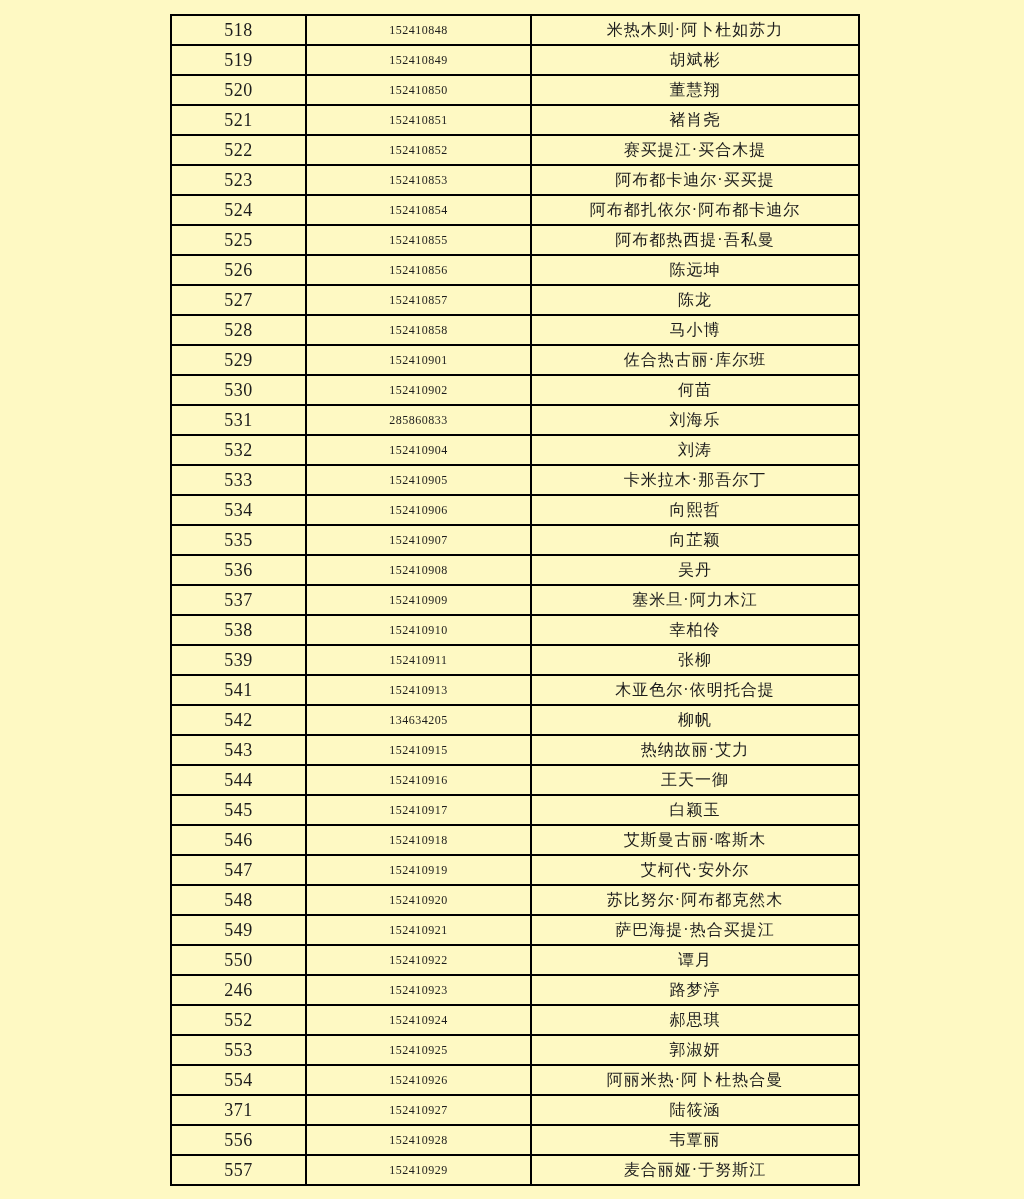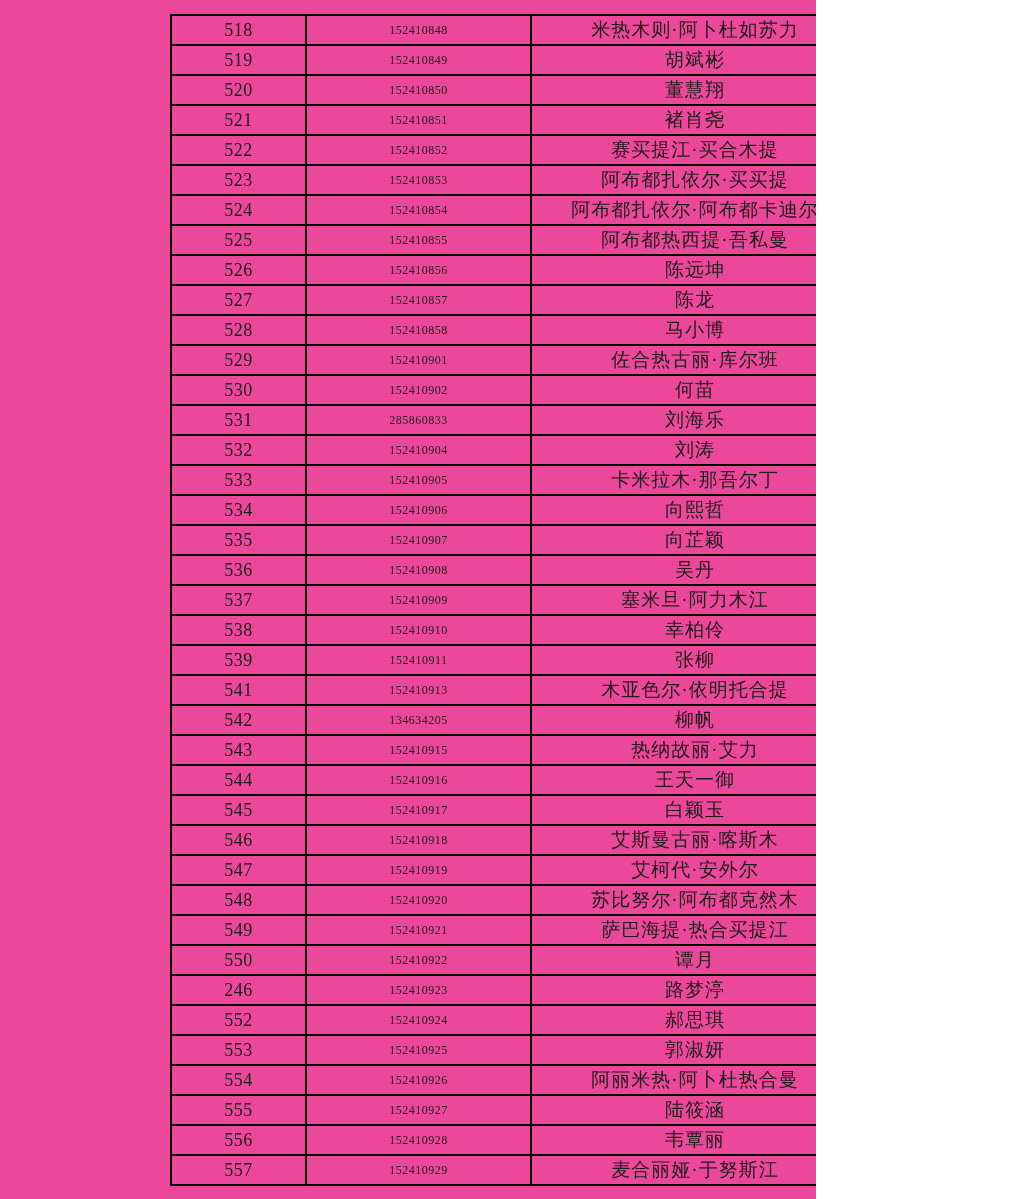--- a/index.html
+++ b/index.html
@@ -2,23 +2,23 @@
 <html><head>
 <meta charset="utf-8">
 <style>
   html, body {
     margin: 0;
     padding: 0;
     background: #ffffff;
   }
   .page {
     position: relative;
-    width: 816px;
+    width: 1024px;
     height: 1199px;
-    background: #ec4899;
+    background: #fef9c3;
     font-family: "Liberation Serif", "DejaVu Serif", serif;
     color: #1c1c1c;
     overflow: hidden;
   }
   table.roster {
     position: absolute;
     left: 170px;
     top: 14px;
     width: 688px;
     height: 1172px;
@@ -38,21 +38,21 @@
   table.roster col.c-name { width: 328px; }
   td.seq-cell {
     font-size: 18px;
     letter-spacing: 0.5px;
   }
   td.id-cell {
     font-size: 12px;
     letter-spacing: 0.5px;
   }
   td.name-cell {
-    font-size: 19px;
+    font-size: 16px;
     letter-spacing: 1px;
   }
 </style>
 </head>
 <body>
 
 <div class="page">
   <table class="roster">
     <colgroup>
       <col class="c-seq">
@@ -82,21 +82,21 @@
           <td class="name-cell">褚肖尧</td>
         </tr>
         <tr>
           <td class="seq-cell">522</td>
           <td class="id-cell">152410852</td>
           <td class="name-cell">赛买提江·买合木提</td>
         </tr>
         <tr>
           <td class="seq-cell">523</td>
           <td class="id-cell">152410853</td>
-          <td class="name-cell">阿布都扎依尔·买买提</td>
+          <td class="name-cell">阿布都卡迪尔·买买提</td>
         </tr>
         <tr>
           <td class="seq-cell">524</td>
           <td class="id-cell">152410854</td>
           <td class="name-cell">阿布都扎依尔·阿布都卡迪尔</td>
         </tr>
         <tr>
           <td class="seq-cell">525</td>
           <td class="id-cell">152410855</td>
           <td class="name-cell">阿布都热西提·吾私曼</td>
@@ -235,21 +235,21 @@
           <td class="seq-cell">553</td>
           <td class="id-cell">152410925</td>
           <td class="name-cell">郭淑妍</td>
         </tr>
         <tr>
           <td class="seq-cell">554</td>
           <td class="id-cell">152410926</td>
           <td class="name-cell">阿丽米热·阿卜杜热合曼</td>
         </tr>
         <tr>
-          <td class="seq-cell">555</td>
+          <td class="seq-cell">371</td>
           <td class="id-cell">152410927</td>
           <td class="name-cell">陆筱涵</td>
         </tr>
         <tr>
           <td class="seq-cell">556</td>
           <td class="id-cell">152410928</td>
           <td class="name-cell">韦覃丽</td>
         </tr>
         <tr>
           <td class="seq-cell">557</td>

